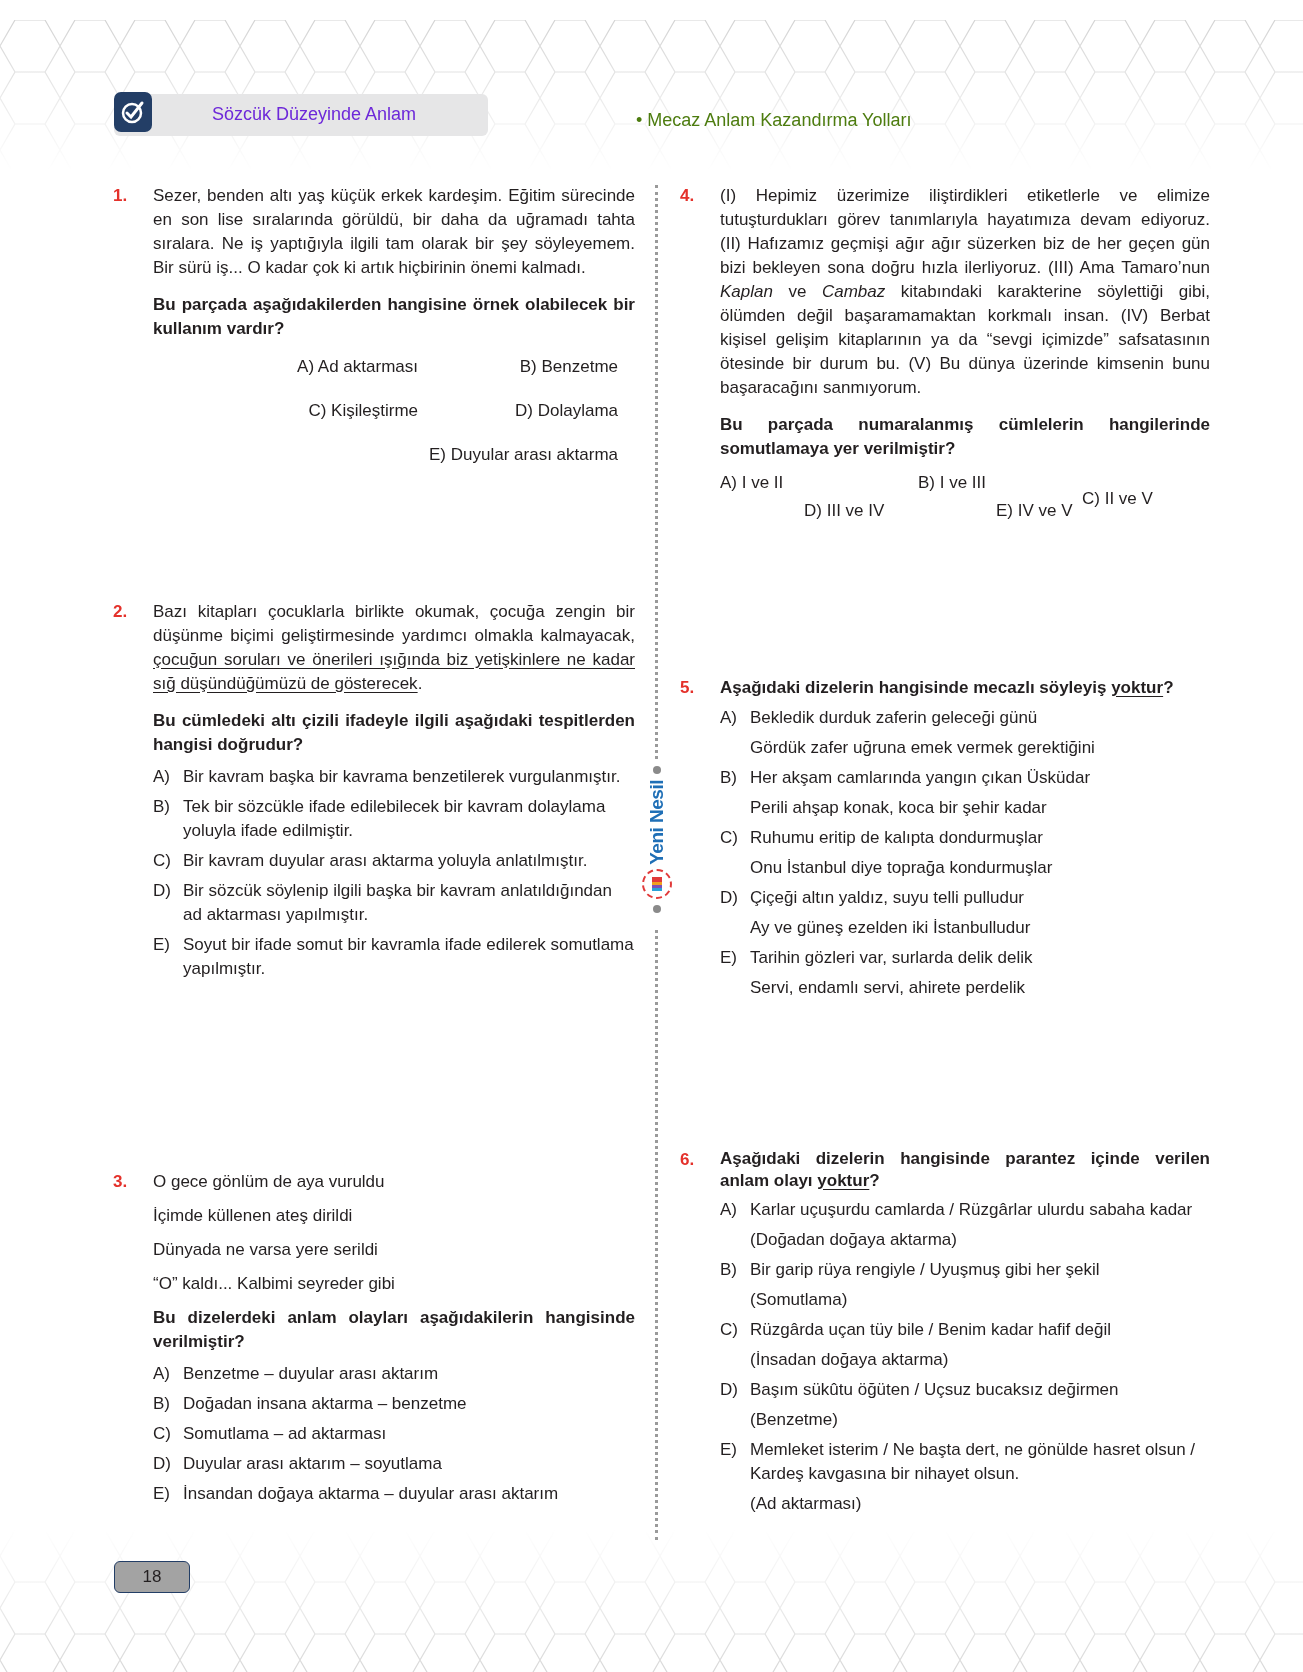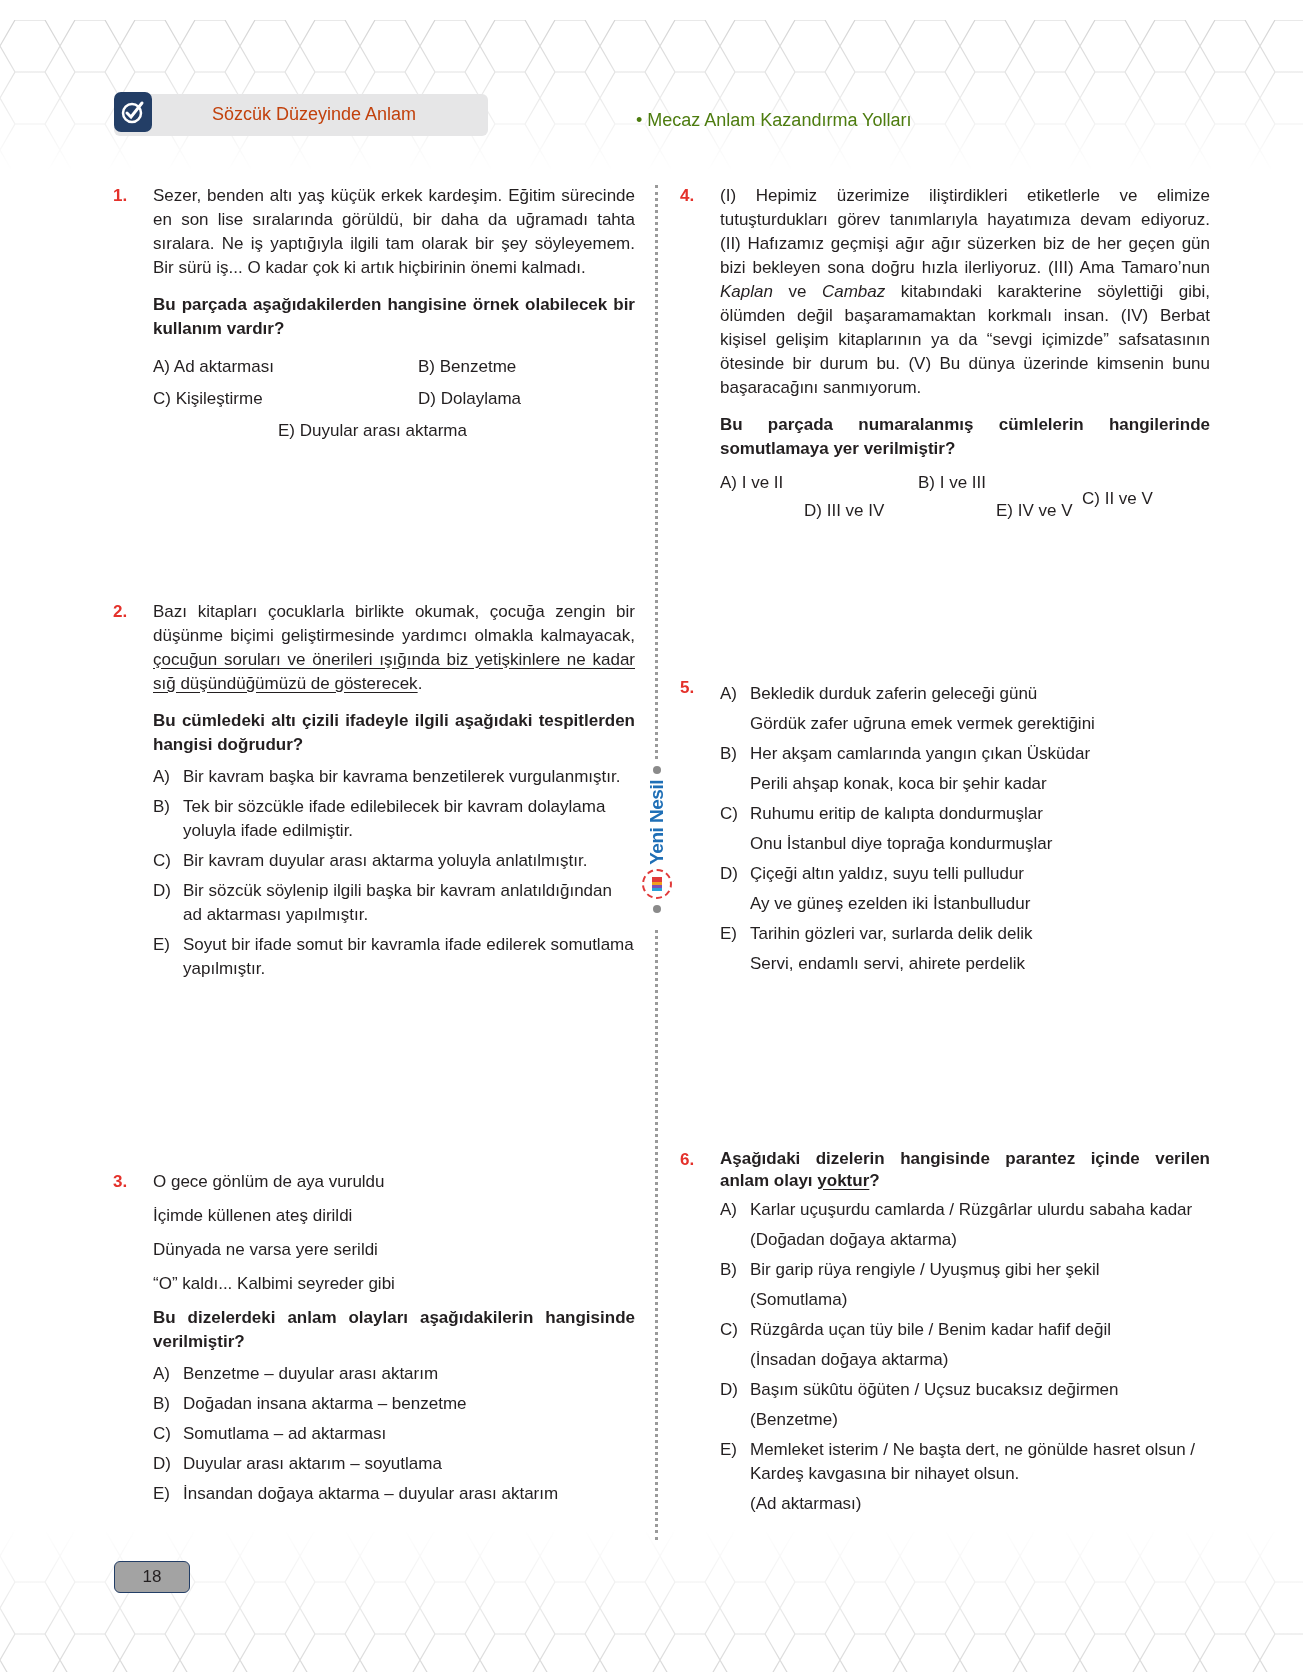--- a/index.html
+++ b/index.html
@@ -15,21 +15,21 @@
   .header-bar {
     position: absolute; left: 114px; top: 94px; width: 374px; height: 42px;
     background: #e6e6e7; border-radius: 6px;
   }
   .header-icon {
     position: absolute; left: 114px; top: 92px; width: 38px; height: 40px;
     background: #233e66; border-radius: 7px;
     display: flex; align-items: center; justify-content: center;
   }
   .header-title {
-    position: absolute; left: 212px; top: 104px; font-size: 18px; color: #c2410c;
+    position: absolute; left: 212px; top: 104px; font-size: 18px; color: #6d28d9;
   }
   .header-topic {
     position: absolute; left: 636px; top: 110px; font-size: 18px; color: #4d7c0f;
   }
 
   .divider {
     position: absolute; left: 655px; top: 185px; width: 0; height: 1355px;
     border-left: 3px dotted #9a9a9a;
   }
   .brand {
@@ -50,21 +50,21 @@
   .q { position: absolute; font-size: 17px; line-height: 24px; }
   .q .num { position: absolute; left: 0; top: 0; color: #e4312b; font-weight: bold; }
   .q .body { margin-left: 40px; }
   .q p { margin: 0; text-align: justify; }
   .q .stem { font-weight: bold; margin-top: 13px; }
   .q .u { text-decoration: underline; text-underline-offset: 3px; }
   .opt { display: flex; margin-top: 6px; }
   .opt .lt { width: 30px; flex: none; }
   .opt .tx { flex: 1; }
   .opt .sub { display: block; margin-top: 6px; }
-  .grid2 { display: grid; grid-template-columns: 265px 200px; row-gap: 8px; margin-top: 14px; }
+  .grid2 { display: grid; grid-template-columns: 265px 200px; row-gap: 20px; margin-top: 14px; text-align: right; }
   .poem-line { margin-bottom: 10px; }
 
   .page-num {
     position: absolute; left: 114px; top: 1561px; width: 74px; height: 30px;
     border: 1.5px solid #233e66; border-radius: 6px; background: #a3a3a3;
     display: flex; align-items: center; justify-content: center; font-size: 17px;
   }
 </style>
 </head>
 <body>
@@ -202,20 +202,21 @@
       <div style="position:absolute; left:362px; top:16px;"><span>C)</span> <span>II ve V</span></div>
       <div style="position:absolute; left:84px; top:28px;"><span>D)</span> <span>III ve IV</span></div>
       <div style="position:absolute; left:276px; top:28px;"><span>E)</span> <span>IV ve V</span></div>
     </div>
   </div>
 </div>
 
 <div class="q" style="left:680px; top:676px; width:530px;">
   <span class="num">5.</span>
   <div class="body">
+    <p class="stem" style="margin-top:0;"><span>Aşağıdaki dizelerin hangisinde mecazlı söyleyiş </span><span class="u">yoktur</span><span>?</span></p>
     <div style="margin-top:6px;">
       <div class="opt">
           <span class="lt">A)</span>
           <span class="tx"><span>Bekledik durduk zaferin geleceği günü</span><span class="sub">Gördük zafer uğruna emek vermek gerektiğini</span></span>
         </div>
       <div class="opt">
           <span class="lt">B)</span>
           <span class="tx"><span>Her akşam camlarında yangın çıkan Üsküdar</span><span class="sub">Perili ahşap konak, koca bir şehir kadar</span></span>
         </div>
       <div class="opt">

